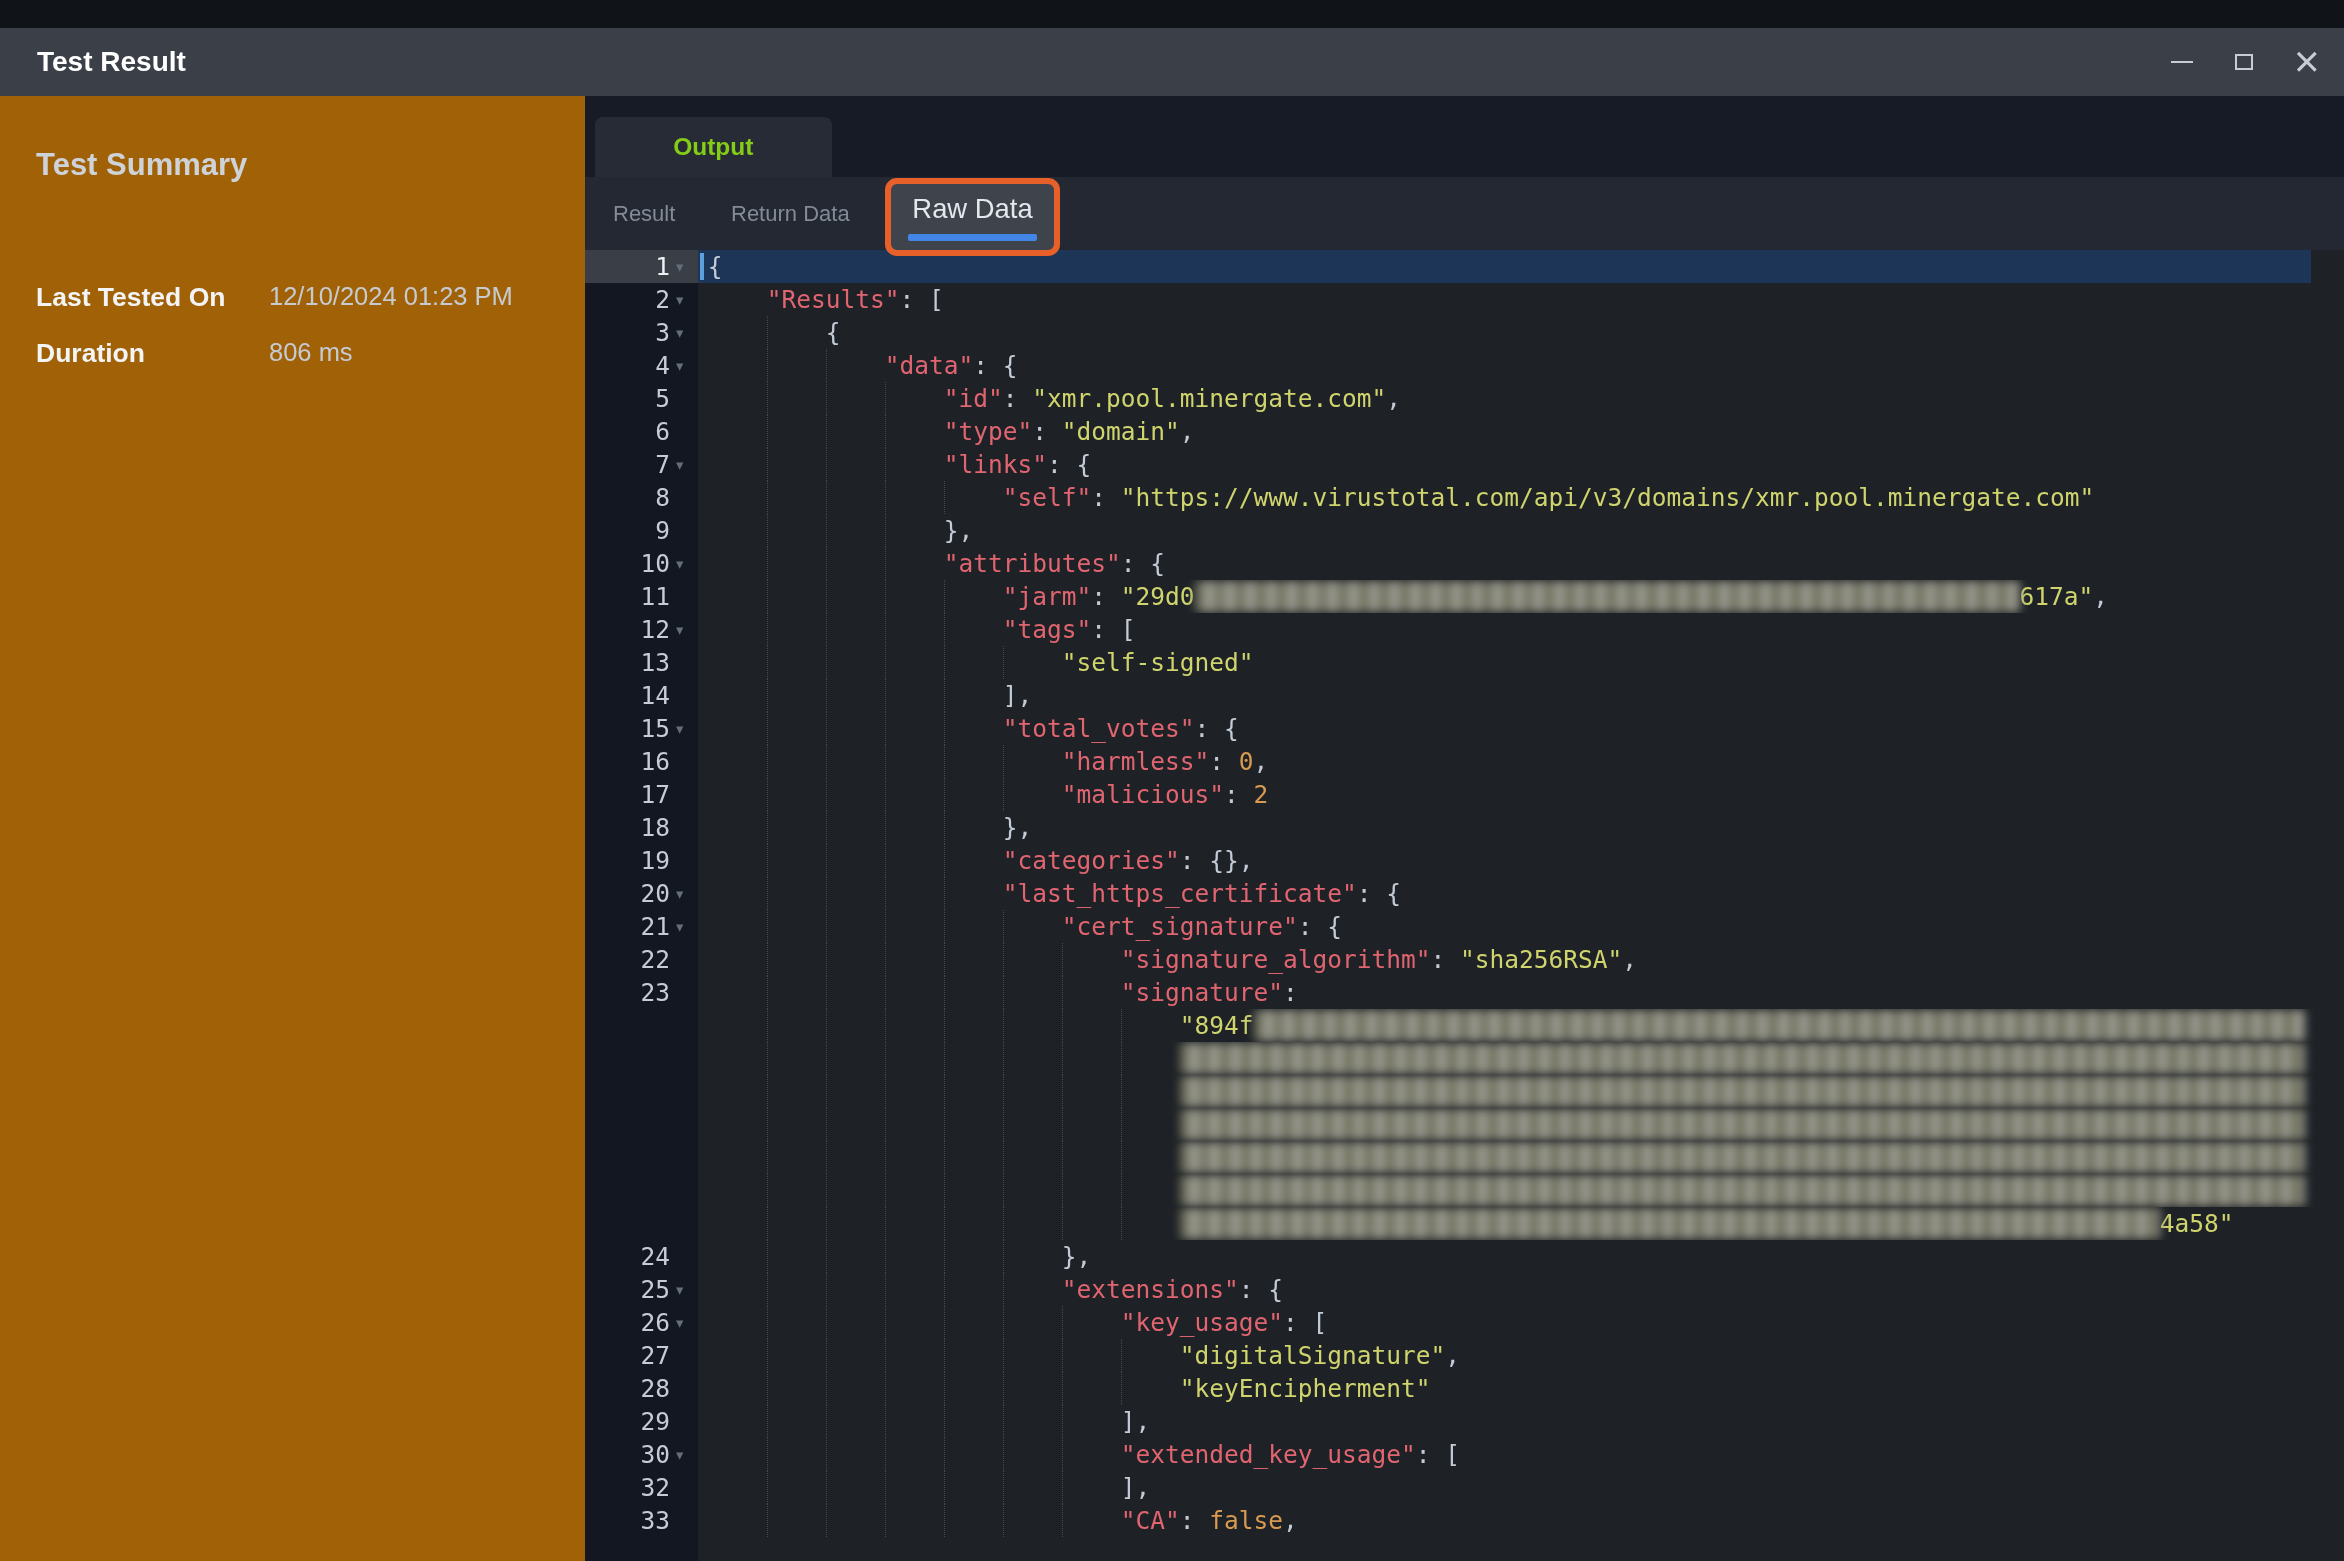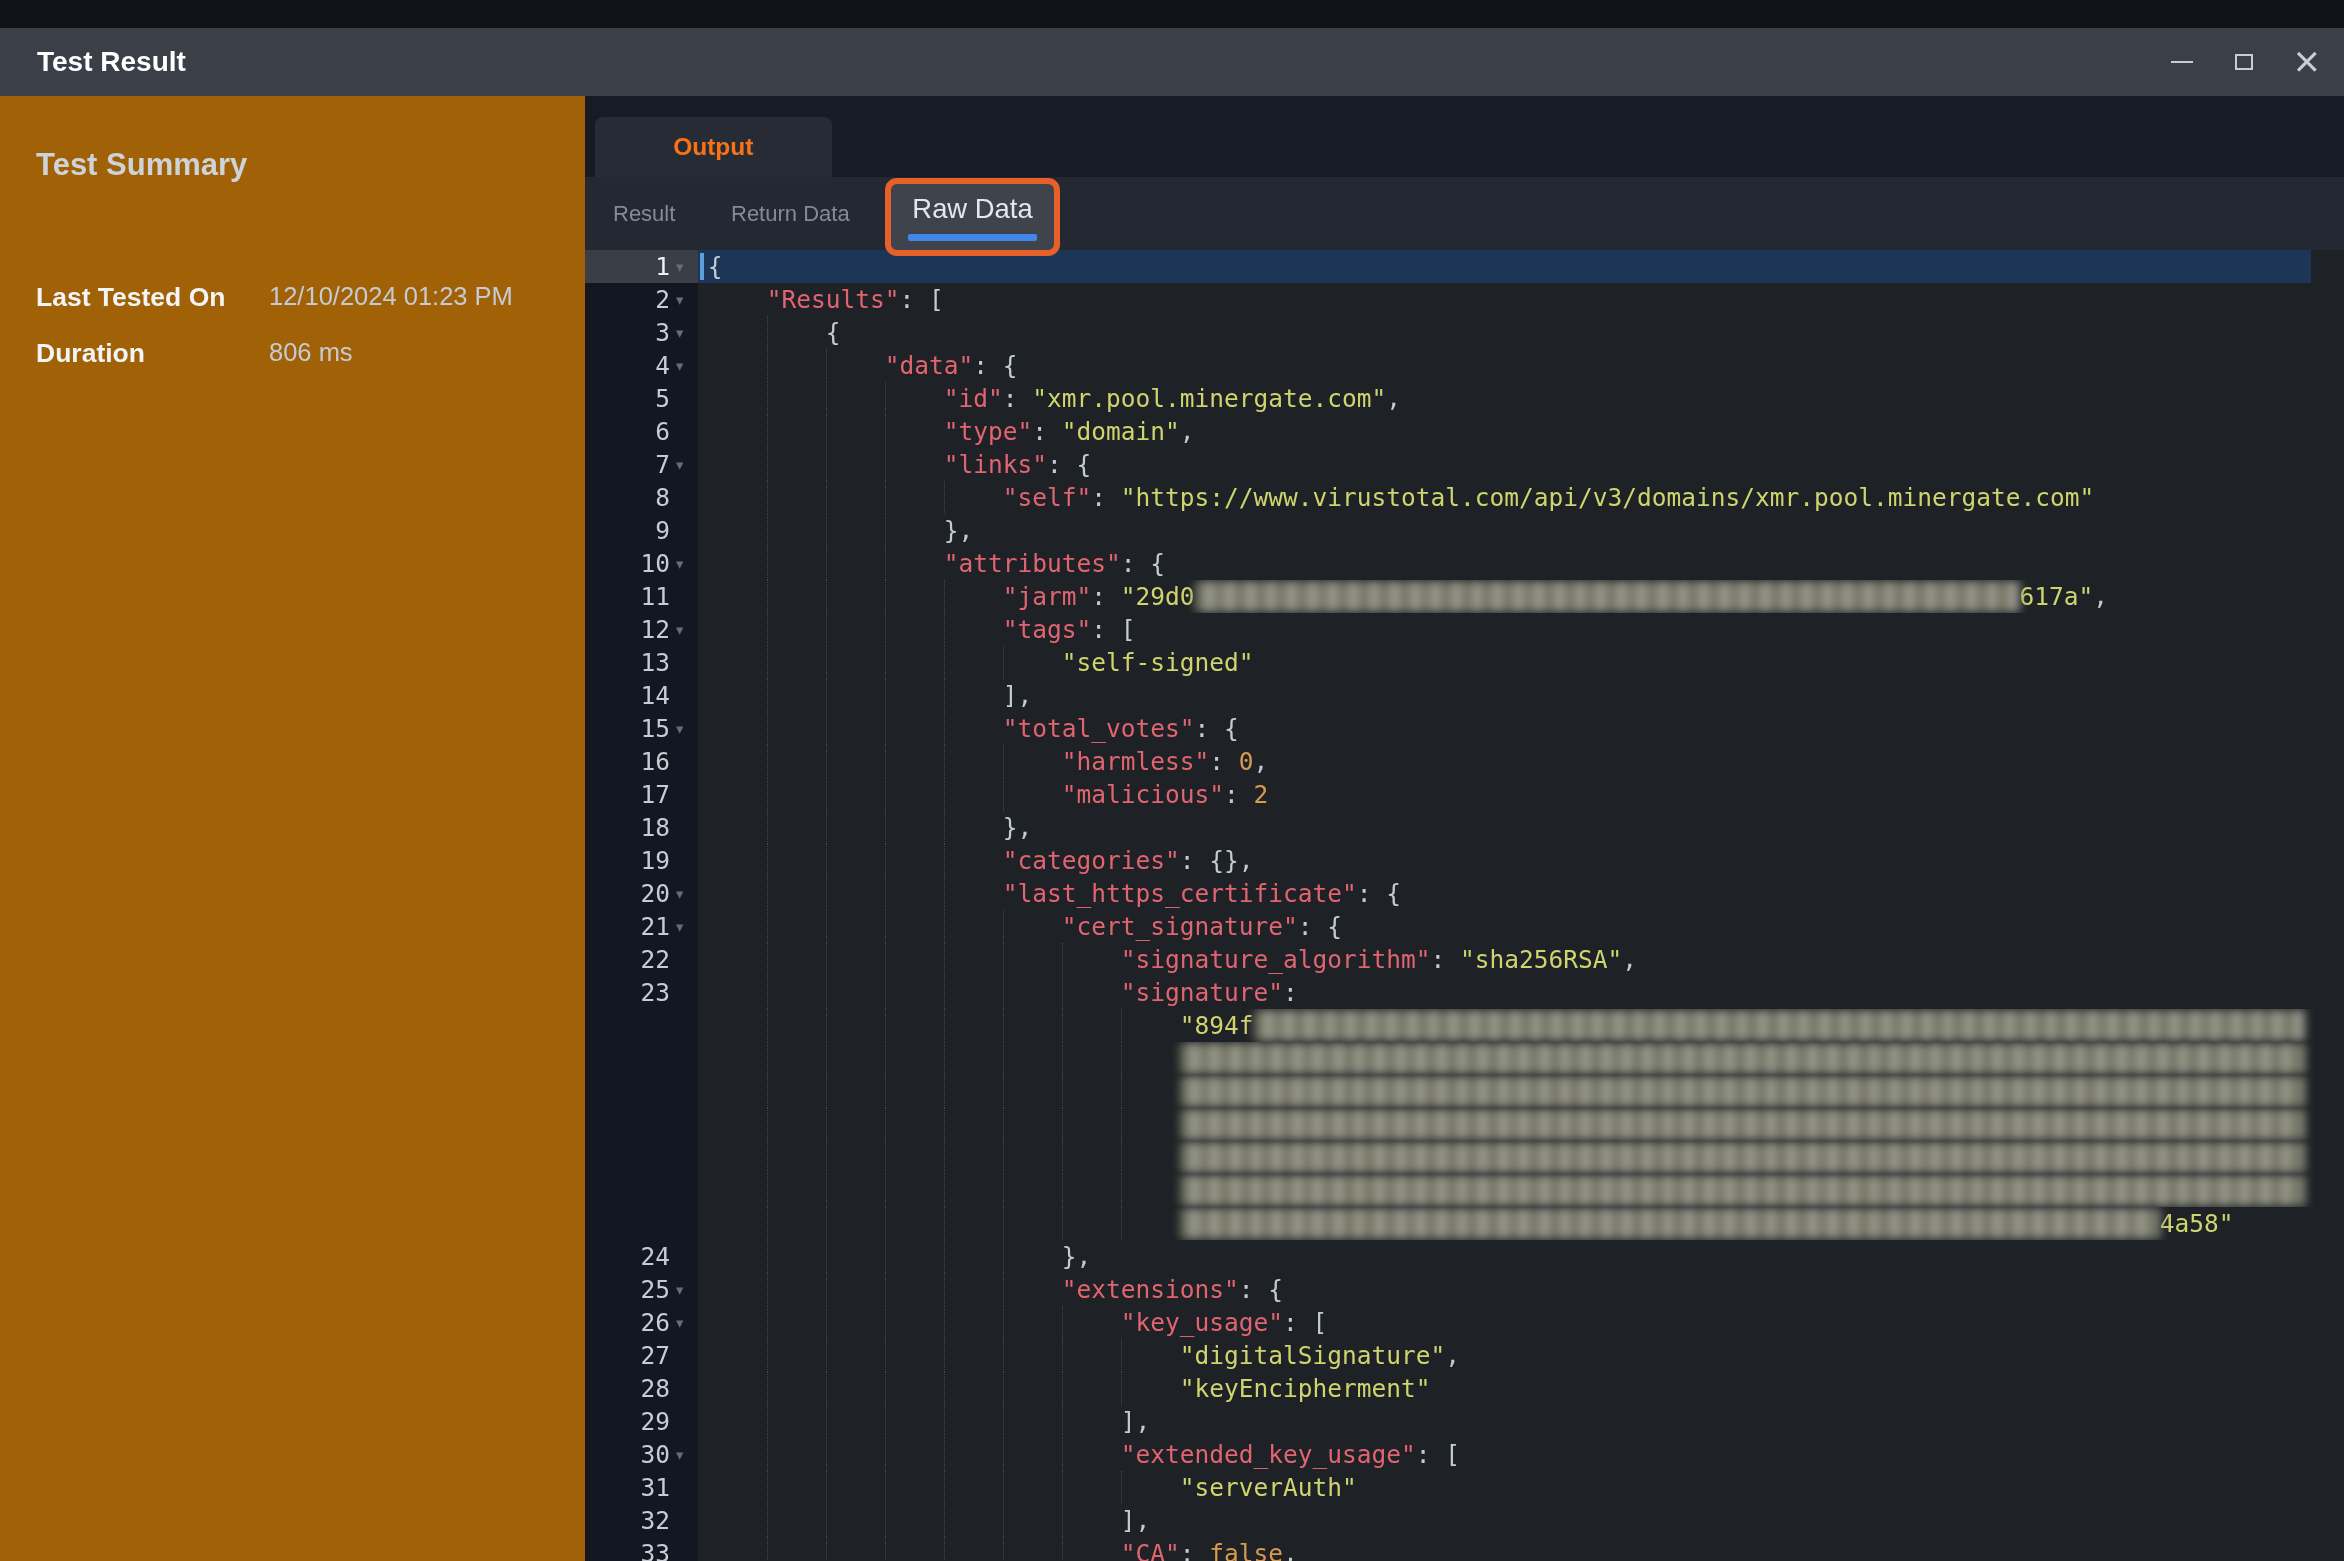--- a/index.html
+++ b/index.html
@@ -22,21 +22,21 @@
   .sum-row{position:absolute;left:36px;width:529px;display:flex;}
   .sum-row.r0{top:131px;} .sum-row.r1{top:186px;} .sum-row.r2{top:242px;}
   .sum-label{width:233px;flex:none;font-size:26.5px;font-weight:bold;color:#f2f4f6;}
   .sum-value{font-size:25.5px;color:#c6cbd2;}
 
   
   .main{position:absolute;left:585px;top:68px;right:0;bottom:0;background:#191e28;}
   .tabstrip{position:absolute;left:0;right:0;top:0;height:81px;background:#161b25;}
   .tab-output{position:absolute;left:9.8px;top:20.6px;width:237px;height:61px;background:#262b35;
               border-radius:7.8px 7.8px 0 0;display:flex;align-items:center;justify-content:center;
-              font-size:24.5px;font-weight:bold;color:#f97316;cursor:default;}
+              font-size:24.5px;font-weight:bold;color:#84cc16;cursor:default;}
   .subtabstrip{position:absolute;left:0;right:0;top:81px;height:73px;background:#232833;}
   .subtab{position:absolute;top:0;height:73px;display:flex;align-items:center;
           font-size:22px;color:#838b97;cursor:default;}
   .st-result{left:28px;} .st-return{left:146px;}
   .rawdata-box{position:absolute;left:300px;top:82px;width:175px;height:78px;background:#3f444c;
                border:6.9px solid #e7602a;border-radius:11.8px;box-sizing:border-box;z-index:6;
                display:flex;align-items:flex-start;justify-content:center;cursor:default;}
   .rawdata-label{margin-top:8.8px;font-size:27.4px;color:#e4e8ed;}
   .rawdata-underline{position:absolute;left:16.7px;right:16.7px;bottom:8.8px;height:6.9px;
                      background:#4287e8;border-radius:2px;}
@@ -370,27 +370,20 @@
           </div>
           <div class="row">
             <div class="gut">
               <span class="lnum">30</span>
               <span class="foldslot">▾</span>
             </div>
             <div class="code"><span class="g"></span><span class="g g2"></span><span class="g g2"></span><span class="g g2"></span><span class="g g2"></span><span class="g g2"></span><span class="g g2"></span><span class="tk tk-k">"extended_key_usage"</span><span class="tk tk-p">: [</span></div>
           </div>
           <div class="row">
             <div class="gut">
-              <span class="lnum">31</span>
-              <span class="foldslot"></span>
-            </div>
-            <div class="code"><span class="g"></span><span class="g g2"></span><span class="g g2"></span><span class="g g2"></span><span class="g g2"></span><span class="g g2"></span><span class="g g2"></span><span class="g g2"></span><span class="tk tk-s">"serverAuth"</span></div>
-          </div>
-          <div class="row">
-            <div class="gut">
               <span class="lnum">32</span>
               <span class="foldslot"></span>
             </div>
             <div class="code"><span class="g"></span><span class="g g2"></span><span class="g g2"></span><span class="g g2"></span><span class="g g2"></span><span class="g g2"></span><span class="g g2"></span><span class="tk tk-p">],</span></div>
           </div>
           <div class="row">
             <div class="gut">
               <span class="lnum">33</span>
               <span class="foldslot"></span>
             </div>

